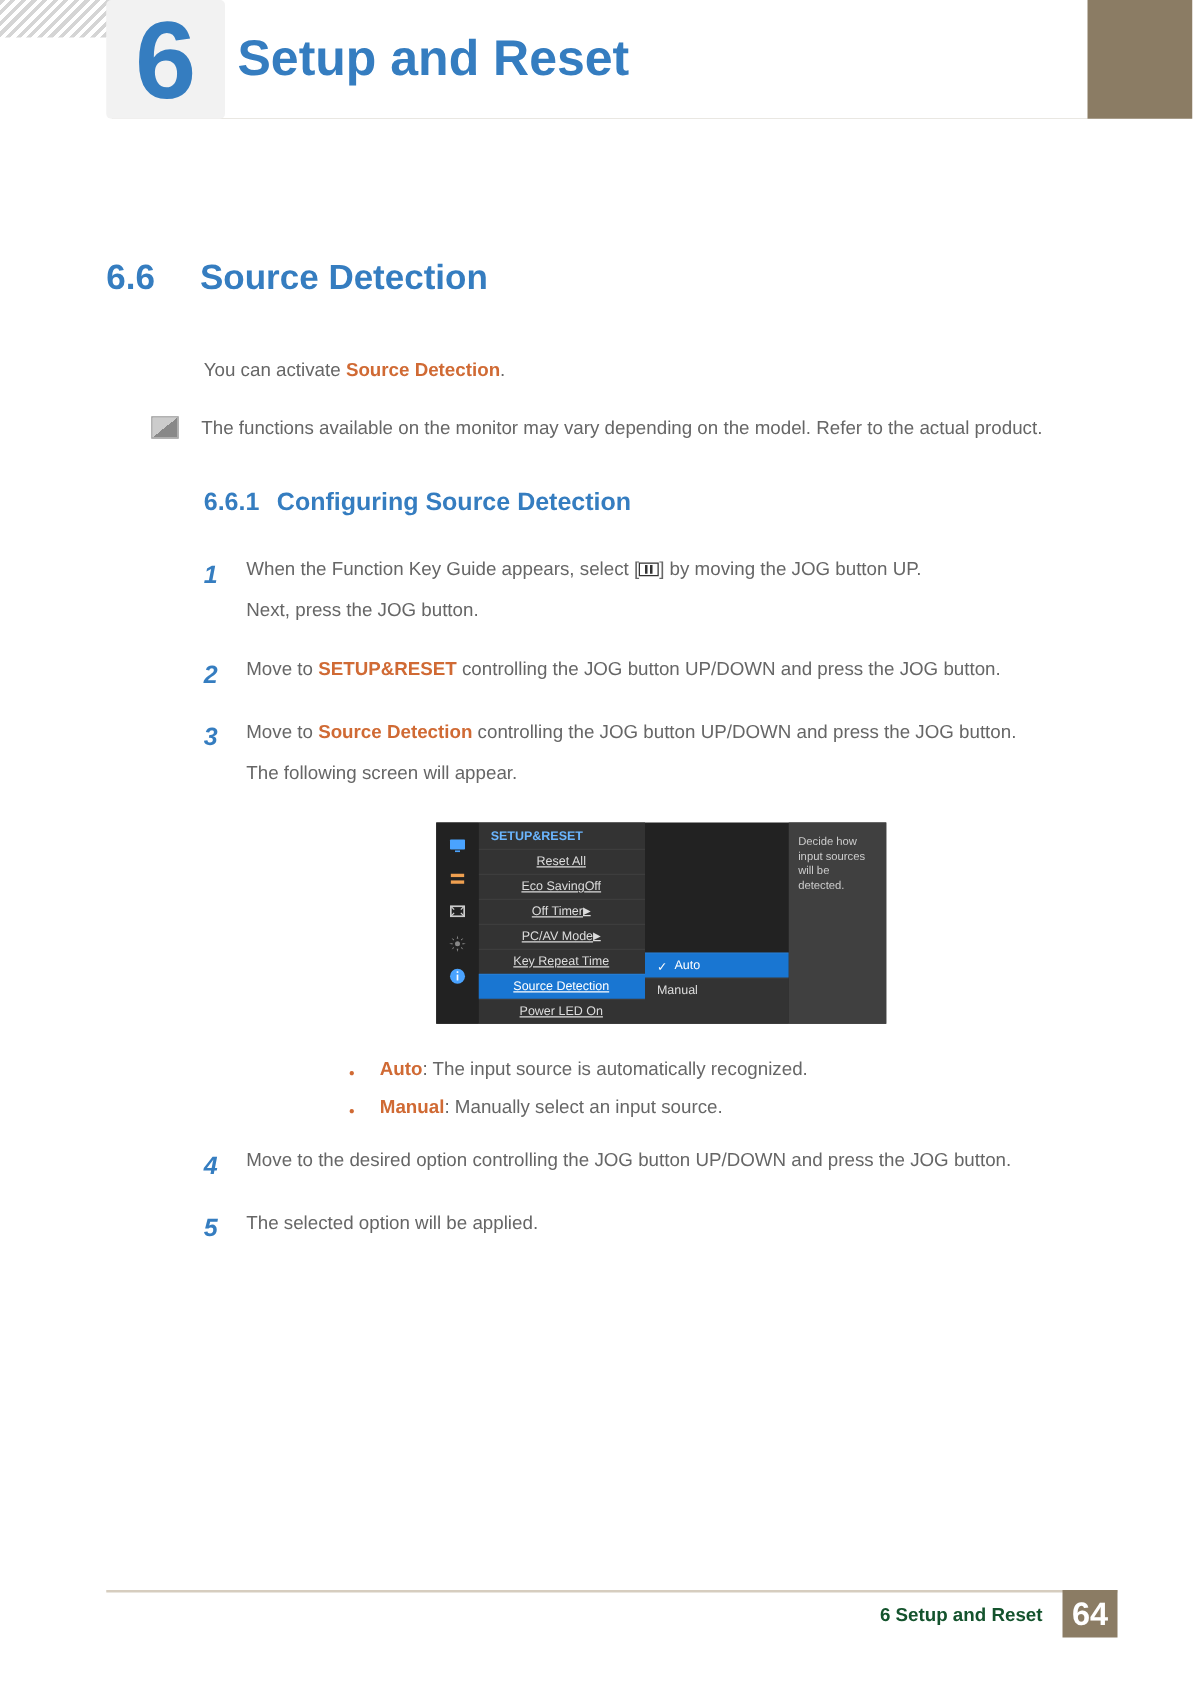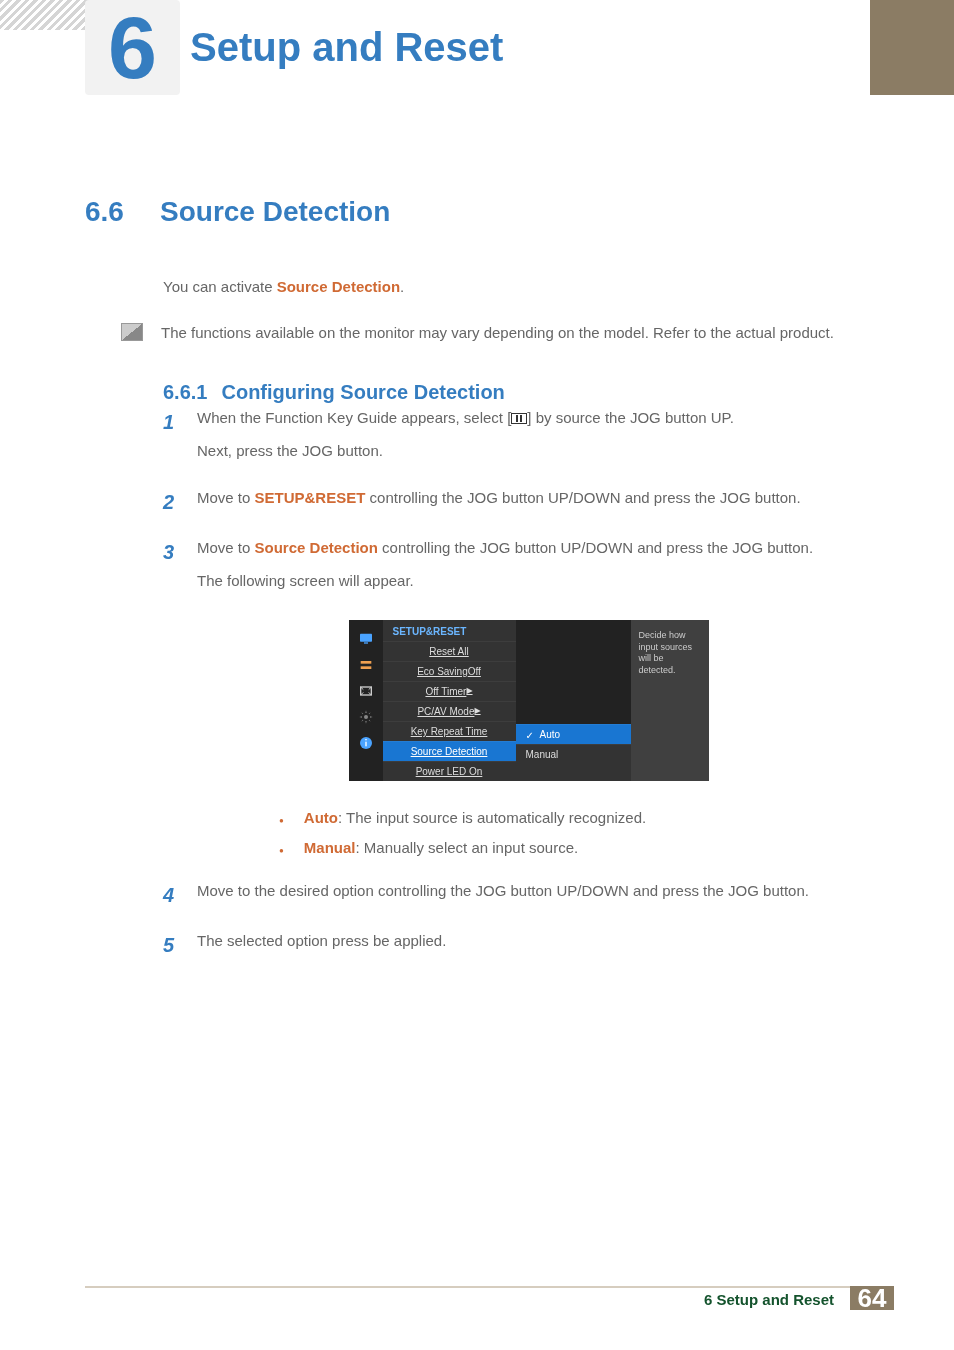--- a/index.html
+++ b/index.html
@@ -50,21 +50,21 @@
       border-radius: 4px;
     }
     .chapter-title {
       margin-left: 100px;
       font-size: 40px;
       font-weight: bold;
       color: #357dc0;
     }
     .content {
       position: absolute;
-      top: 196px;
+      top: 206px;
       left: 85px;
       right: 60px;
     }
     .sec-heading {
       color: #357dc0;
       font-size: 28px;
       font-weight: bold;
       margin-bottom: 50px;
       display: flex;
       gap: 20px;
@@ -90,20 +90,21 @@
       width: 22px; height: 18px;
       background: linear-gradient(to bottom right, #ccc 50%, #888 50%);
       border: 1px solid #999;
       flex: 0 0 auto;
     }
     .subsec-heading {
       color: #357dc0;
       font-size: 20px;
       font-weight: bold;
       margin-left: 78px;
+      margin-bottom: 28px;
       display: flex;
       gap: 14px;
     }
     .steps {
       margin-left: 78px;
     }
     .step {
       display: flex;
       gap: 18px;
       margin-bottom: 14px;
@@ -234,21 +235,21 @@
       color: #14532d;
       font-weight: bold;
       font-size: 15px;
       margin-right: 4px;
     }
     .footer-page {
       background: #8b7c64;
       color: #fff;
       font-size: 26px;
       font-weight: bold;
-      width: 44px; height: 24px;
+      width: 44px; height: 38px;
       display: flex;
       align-items: center;
       justify-content: center;
       margin-top: -2px;
     }
     .check {
       display:inline-block; width:10px; height:10px;
     }
     .check::before{
       content:"✓"; color:#fff; font-size:10px;
@@ -283,21 +284,21 @@
   <div class="subsec-heading">
     <span>6.6.1</span>
     <span>Configuring Source Detection</span>
   </div>
 
   <div class="steps">
 
     <div class="step">
       <div class="step-num">1</div>
       <div class="step-body">
-        <p><span>When the Function Key Guide appears, select [</span><span class="inline-icon"></span><span>] by source the JOG button UP.</span></p>
+        <p><span>When the Function Key Guide appears, select [</span><span class="inline-icon"></span><span>] by moving the JOG button UP.</span></p>
         <p>Next, press the JOG button.</p>
       </div>
     </div>
 
     <div class="step">
       <div class="step-num">2</div>
       <div class="step-body">
         <p><span>Move to </span><span class="kw">SETUP&amp;RESET</span><span> controlling the JOG button UP/DOWN and press the JOG button.</span></p>
       </div>
     </div>
@@ -399,21 +400,21 @@
     <div class="step">
       <div class="step-num">4</div>
       <div class="step-body">
           <p>Move to the desired option controlling the JOG button UP/DOWN and press the JOG button.</p>
         </div>
     </div>
 
     <div class="step">
       <div class="step-num">5</div>
       <div class="step-body">
-          <p>The selected option press be applied.</p>
+          <p>The selected option will be applied.</p>
         </div>
     </div>
 
   </div>
 </div>
 
 <div class="footer">
   <span class="footer-label">6 Setup and Reset</span>
   <span class="footer-page">64</span>
 </div>

